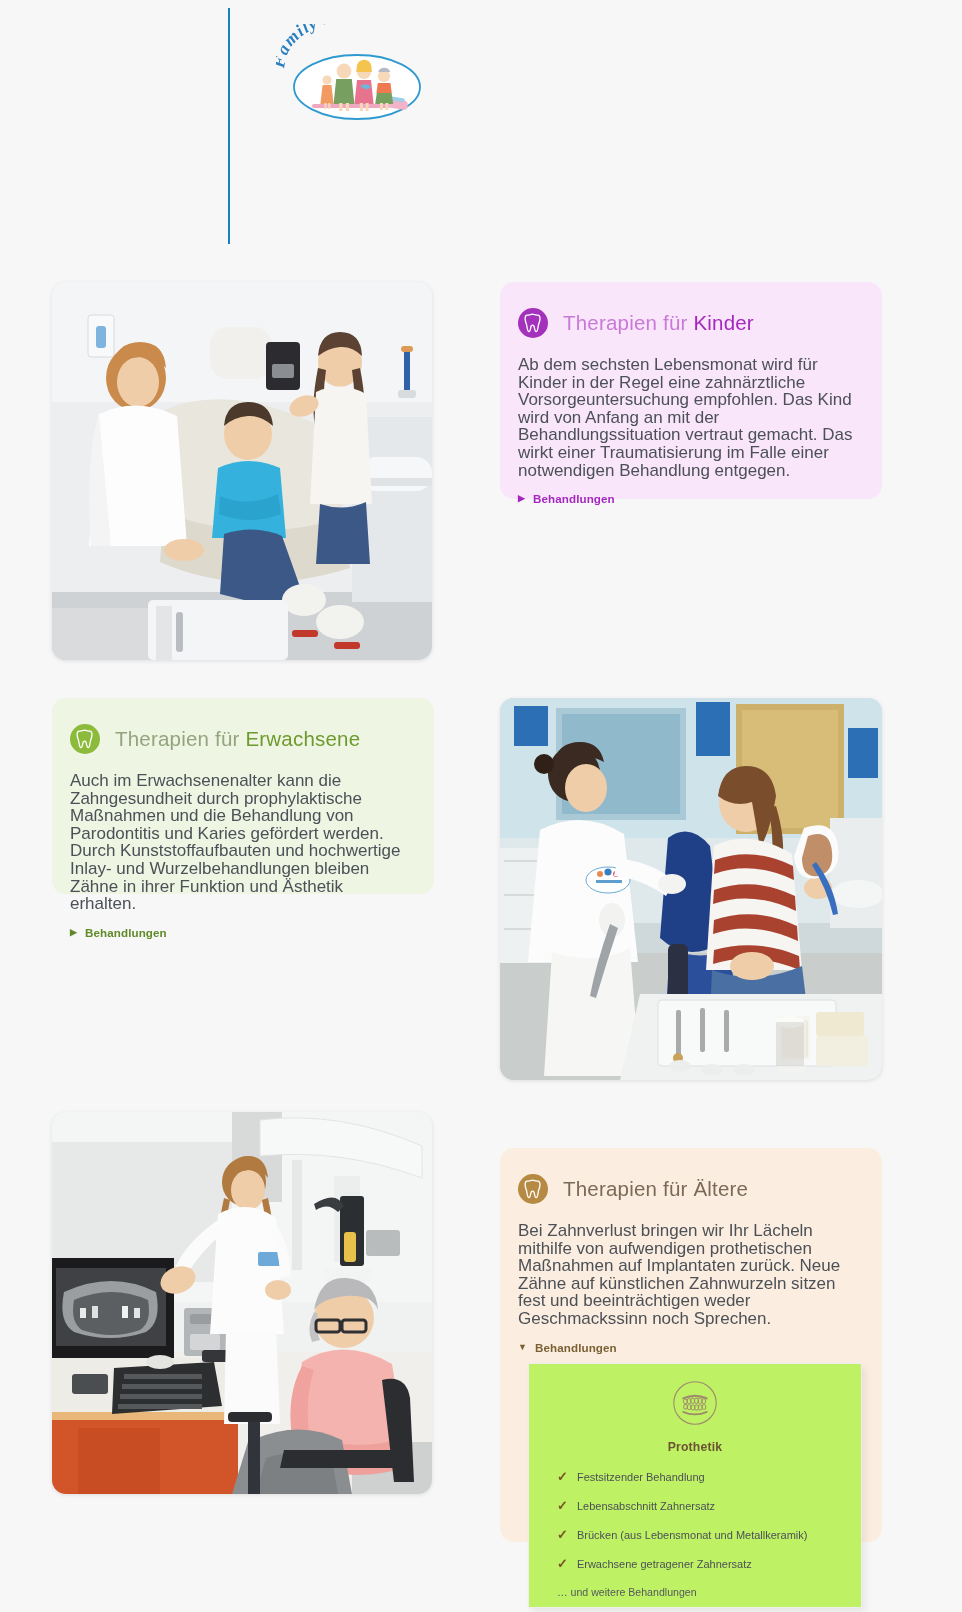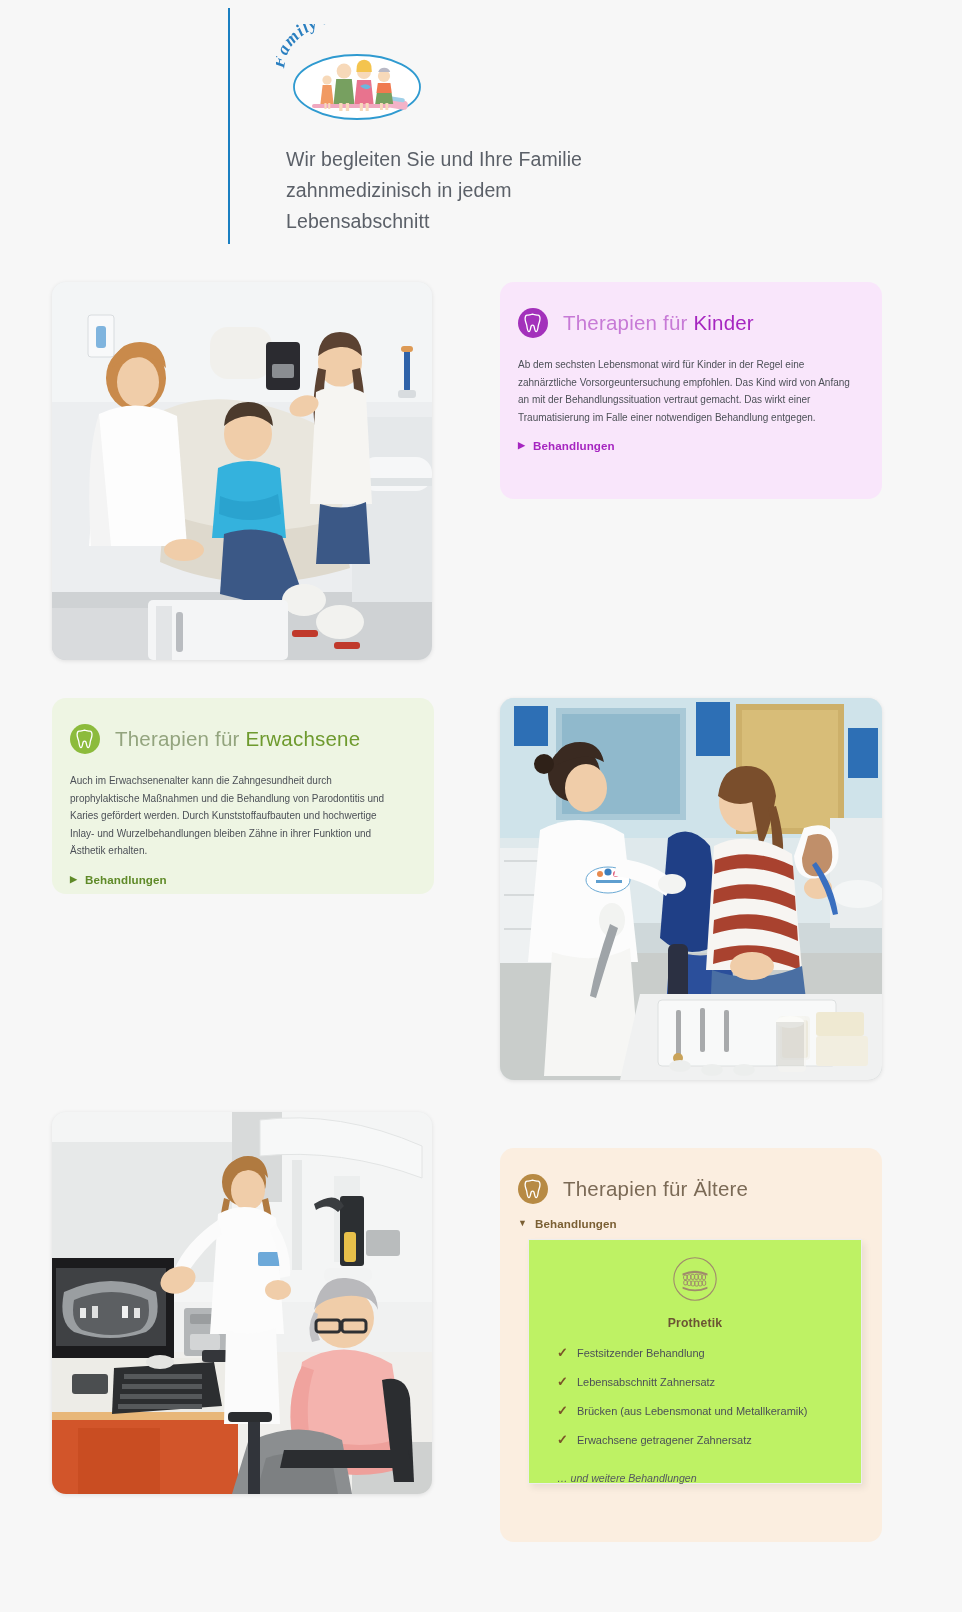--- a/index.html
+++ b/index.html
@@ -44,21 +44,21 @@
     display: flex; align-items: center; justify-content: center;
     flex: 0 0 auto;
   }
   .badge svg { display:block; }
   .card-title {
     margin-left: 15px; font-size: 20.5px; font-weight: 400; letter-spacing: .2px;
     white-space: nowrap;
   }
   .card-title .accent { font-weight: 400; }
   .card-body {
-    font-size: 10px; line-height: 17.6px; color: #4c5057; margin-top: 18px;
+    font-size: 17px; line-height: 17.6px; color: #4c5057; margin-top: 18px;
   }
   .toggle {
     display: flex; align-items: center; margin-top: 13px;
     font-size: 11.6px; font-weight: 700; letter-spacing: .1px;
   }
   .toggle .tri { font-size: 9px; margin-right: 8px; line-height: 1; }
 
   
   #card-kinder { left: 500px; top: 282px; width: 382px; height: 217px;
     background: #f9e6fb; padding: 26px 22px 0 18px; }
@@ -99,22 +99,22 @@
   .panel-list { margin-top: 16px; padding: 0 0 0 28px; list-style: none; }
   .panel-list li {
     display: flex; align-items: flex-start;
     font-size: 11px; color: #4c5057; margin-bottom: 14px; line-height: 15px;
   }
   .panel-list li .tick {
     color: #7a5528; font-size: 13px; font-weight: 700; line-height: 14px;
     margin-right: 9px; flex: 0 0 auto;
   }
   .panel-more {
-    padding-left: 28px; margin-top: 24px;
-    font-size: 10.6px; color: #55595f; font-style: italic;
+    padding-left: 28px; margin-top: 14px;
+    font-size: 10.6px; color: #55595f; 
   }
 </style>
 </head>
 <body>
 
 <div class="page">
 
   <div class="header">
     <div class="header-rule"></div>
 
@@ -158,21 +158,20 @@
           <circle cx="108" cy="52" r="6.1" fill="#f7d9b9"></circle>
           <path d="M102.2,48 a6.4,6.4 0 0 1 12,0 z" fill="#b9b9c6"></path>
           <path d="M101.8,59 h12.6 l1.4,10 h-15.4 z" fill="#f07a4f"></path>
           <path d="M100.8,69 h14.8 l1.6,11 h-18 z" fill="#77a060"></path>
           <rect x="104" y="79" width="2.9" height="7" fill="#f7d9b9"></rect>
           <rect x="109.4" y="79" width="2.9" height="7" fill="#f7d9b9"></rect>
         </g>
       </svg>
     </div>
 
-    <div class="header-tagline">Wir begleiten Sie und Ihre Familie zahnmedizinisch in jedem Lebensabschnitt</div>
   </div>
 
   <div class="photo" id="photo-1" style="left:52px; top:282px; width:380px; height:378px;">
     <svg viewBox="0 0 380 378" preserveAspectRatio="none" aria-hidden="true">
       <rect width="380" height="378" fill="#eef0f1"></rect>
       <rect x="0" y="0" width="380" height="120" fill="#f3f5f6"></rect>
       <rect x="0" y="120" width="380" height="200" fill="#eceef0"></rect>
       <rect x="0" y="310" width="380" height="68" fill="#cfd2d4"></rect>
 
       <rect x="36" y="33" width="26" height="42" rx="3" fill="#f8f9fa" stroke="#d8dcdf"></rect>
@@ -431,20 +430,21 @@
     <div class="card-head">
       <span class="badge">
         <svg width="19" height="20" viewBox="0 0 19 20" aria-hidden="true">
           <path d="M9.5 1.2C6.6 1.2 4.9 2.2 3.2 2.2 1.9 2.2 1.1 3.6 1.1 5.8c0 2.4 1 4.2 1.6 6.3.5 1.9.5 6.5 2.3 6.5 1.6 0 1.4-4.3 2.4-5.9.4-.7 1.8-.8 2.3 0 1 1.6.8 5.9 2.4 5.9 1.8 0 1.8-4.6 2.3-6.5.6-2.1 1.6-3.9 1.6-6.3 0-2.2-.8-3.6-2.1-3.6-1.7 0-3.4-1-6.4-1z" fill="none" stroke="#ffffff" stroke-width="1.3"></path>
         </svg>
       </span>
       <div class="card-title">
         <span>Therapien für </span><span class="accent">Ältere</span>
       </div>
     </div>
+    <div class="card-body">Bei Zahnverlust bringen wir Ihr Lächeln mithilfe von aufwendigen prothetischen Maßnahmen auf Implantaten zurück. Neue Zähne auf künstlichen Zahnwurzeln sitzen fest und beeinträchtigen weder Geschmackssinn noch Sprechen.</div>
     <div class="toggle">
       <span class="tri">▼</span>
       <span>Behandlungen</span>
     </div>
 
     <div class="panel">
       <div class="panel-icon">
         <svg width="46" height="46" viewBox="0 0 46 46" aria-hidden="true">
           <circle cx="23" cy="23" r="21.2" fill="none" stroke="#a08a6c" stroke-width="1.1"></circle>
 

